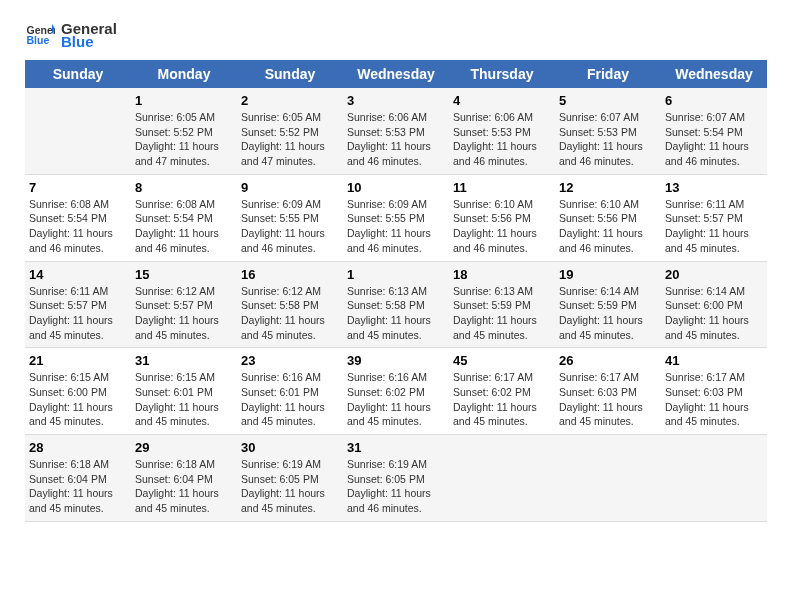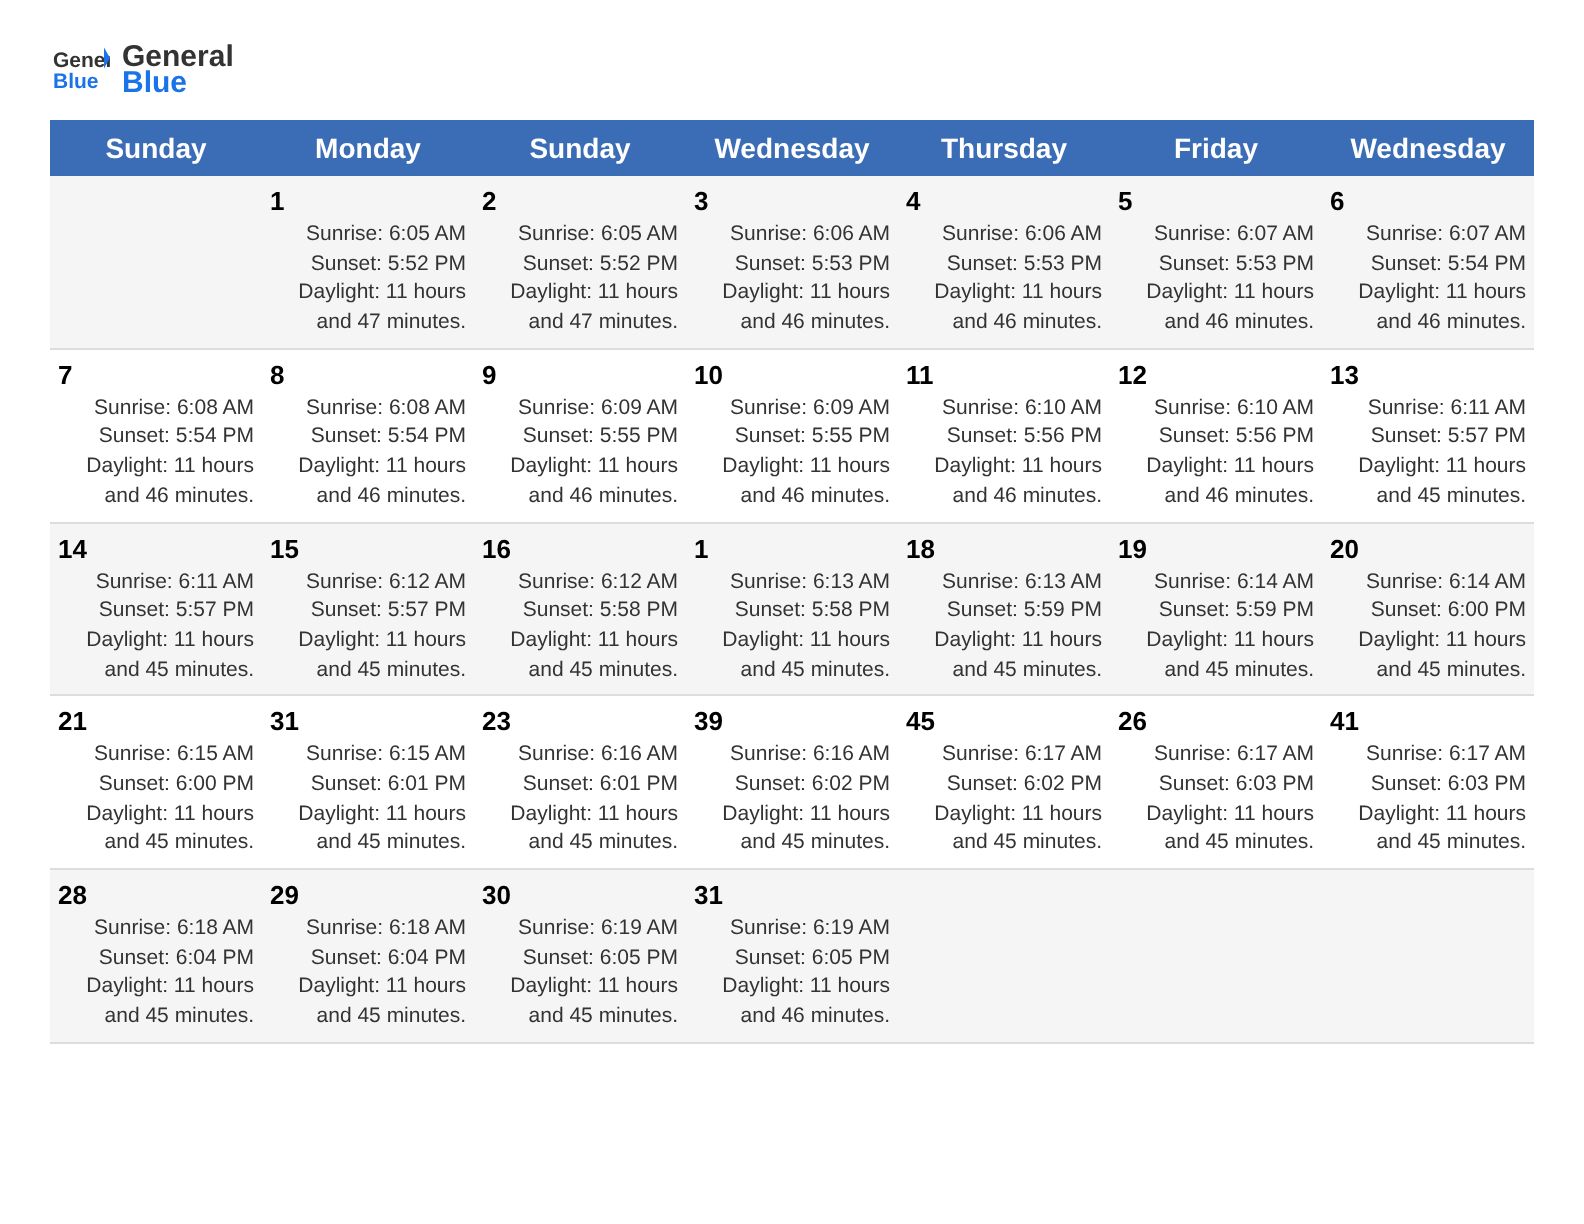--- a/index.html
+++ b/index.html
@@ -71,21 +71,20 @@
     .day-num {
       font-weight: bold;
       font-size: 13px;
       display: block;
       margin-bottom: 2px;
     }
     .day-info {
       color: #333;
       font-size: 10.5px;
       line-height: 1.4;
-      text-align: right;
     }
     
     tbody tr td {
       border-bottom: 1px solid #ddd;
     }
   </style>
 </head>
 <body>
 
 <div class="header">

